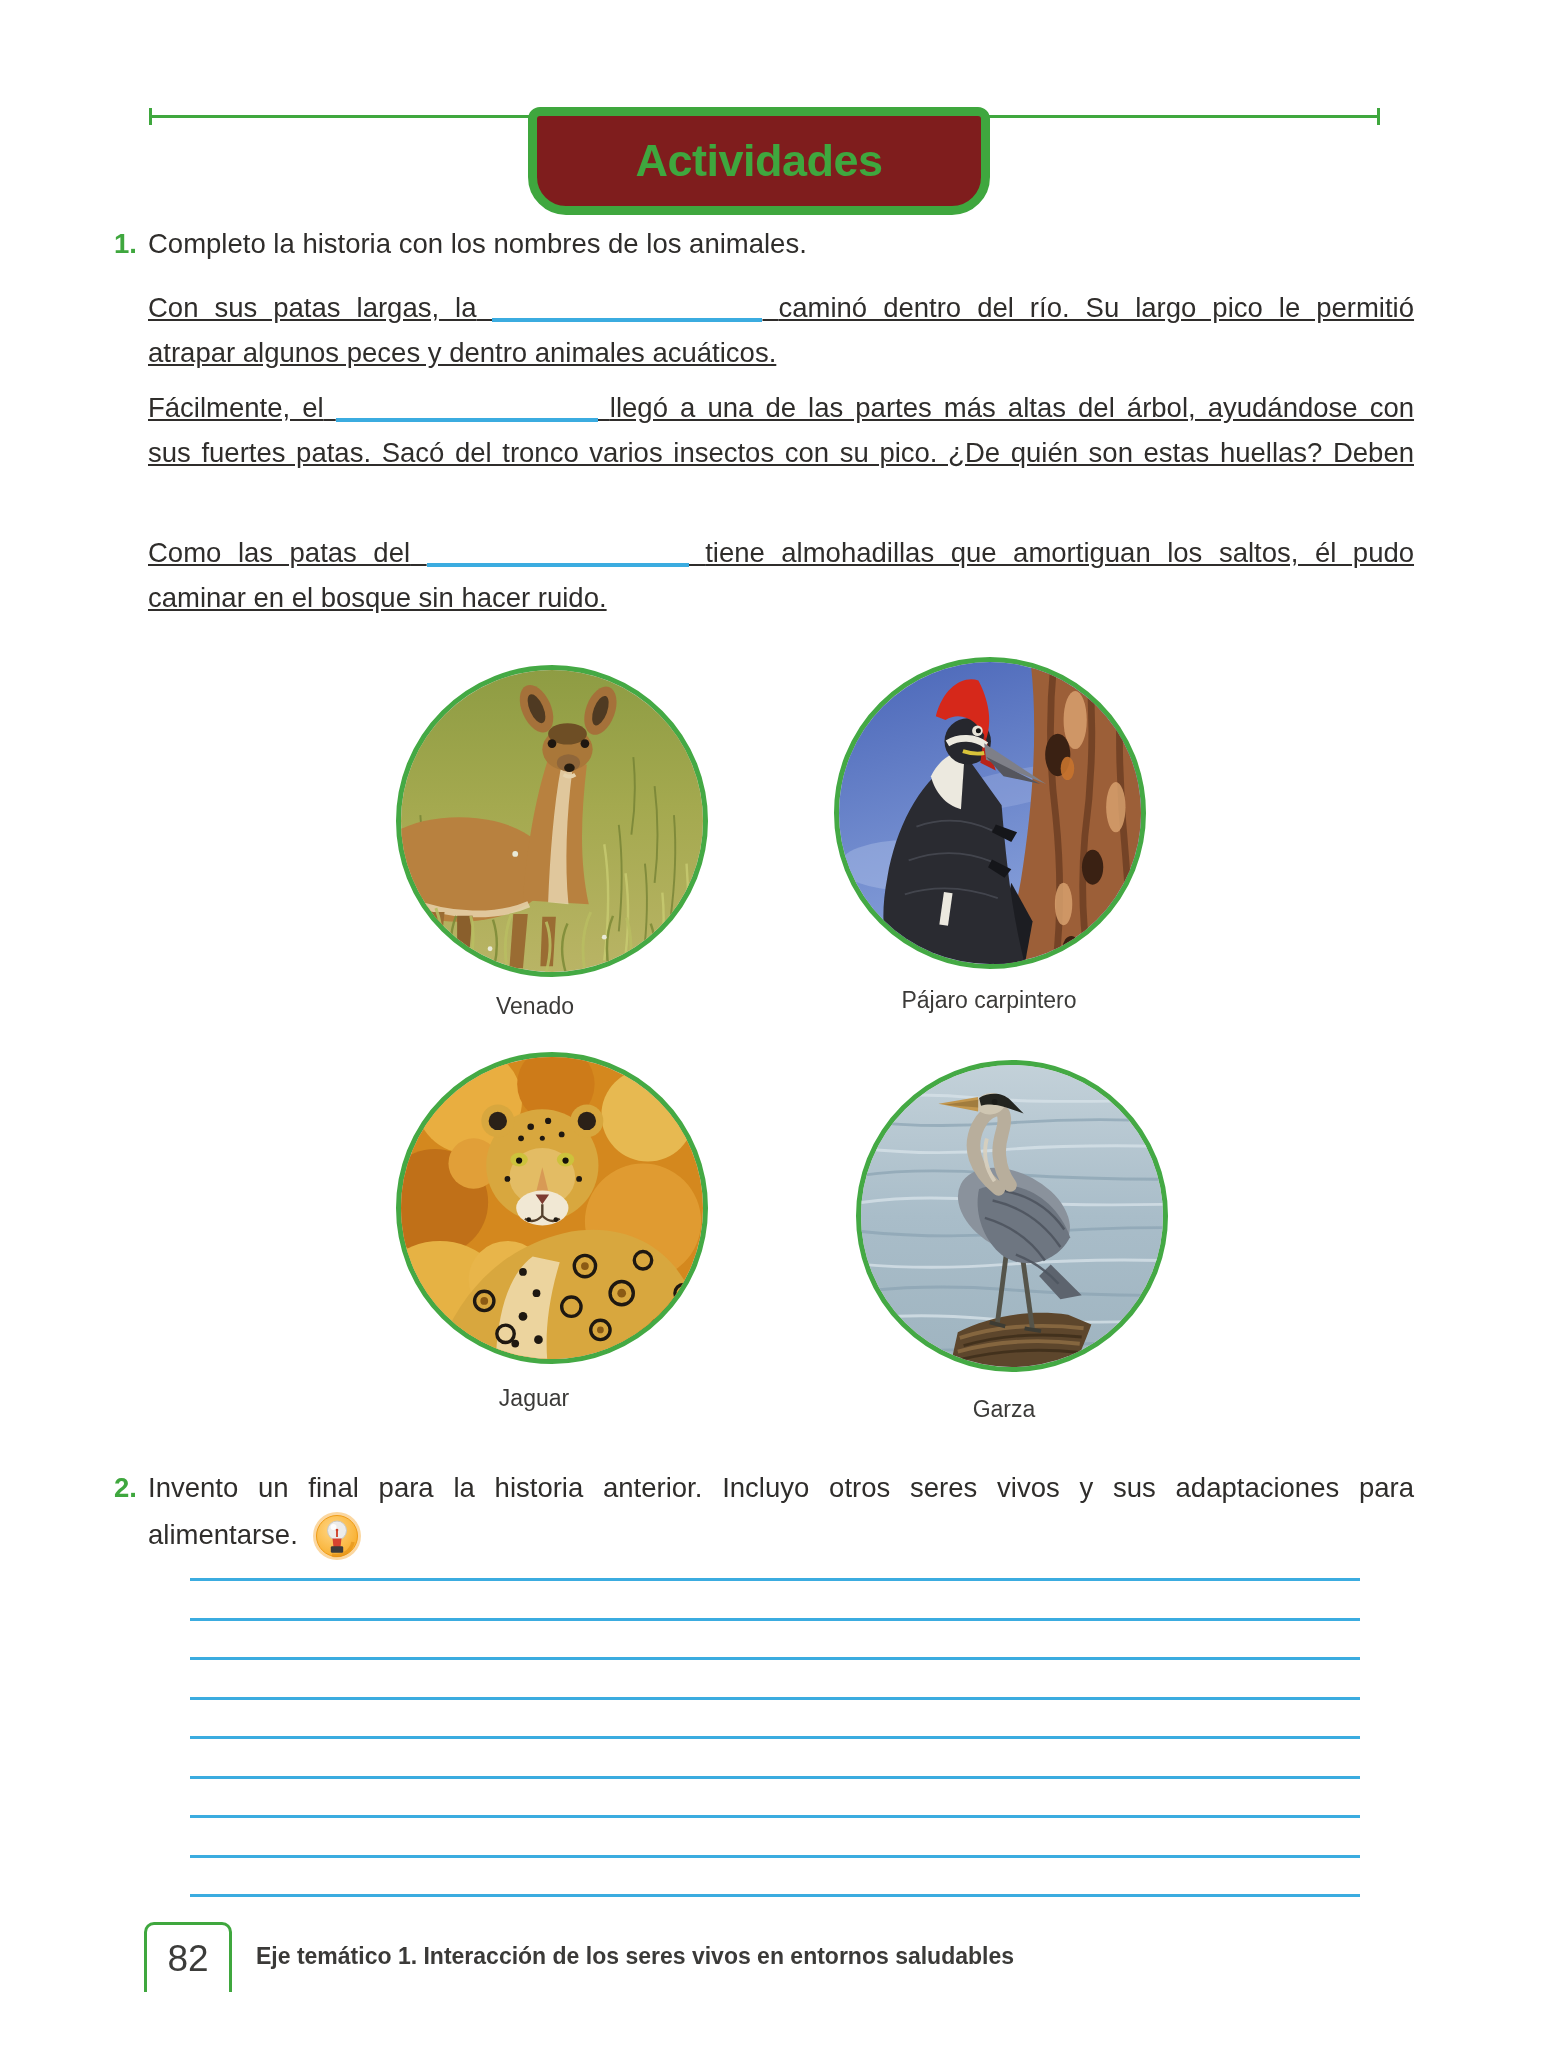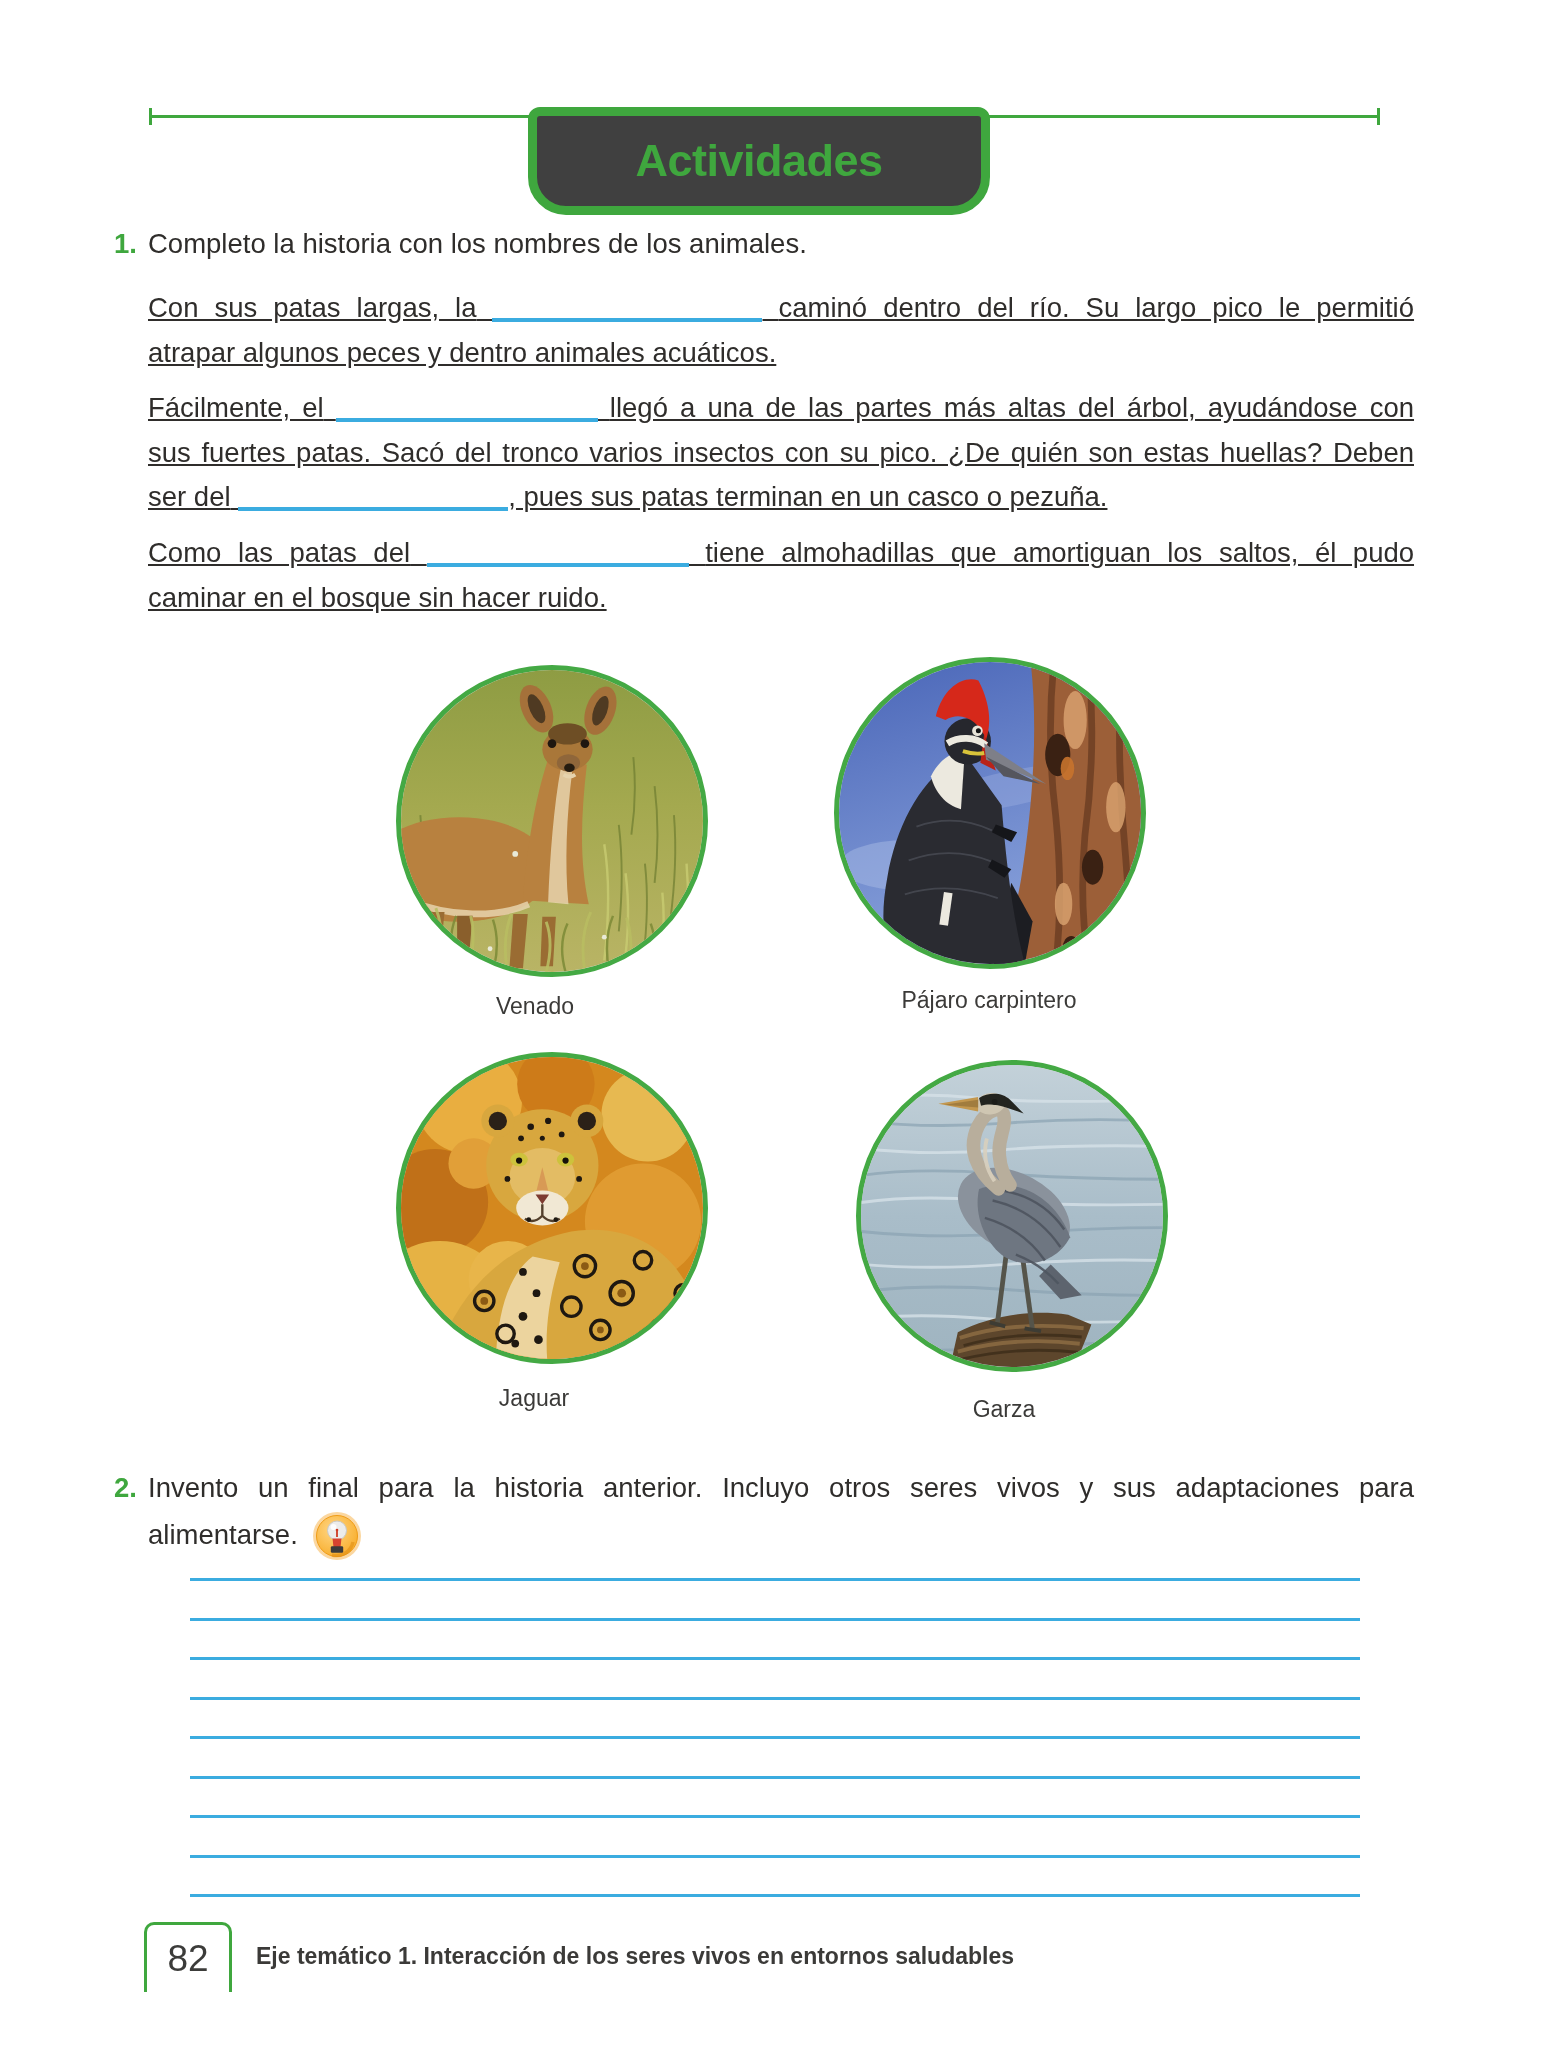--- a/index.html
+++ b/index.html
@@ -13,21 +13,21 @@
     font-family:"Liberation Sans","DejaVu Sans",sans-serif;color:var(--ink);
     overflow:hidden;
   }
   
   .top-rule{position:absolute;left:150px;top:115px;width:1229px;height:3px;background:var(--green);}
   .rule-tick{position:absolute;top:108px;width:3px;height:17px;background:var(--green);}
   .rule-tick.left{left:149px;}
   .rule-tick.right{left:1377px;}
   .title-badge{
     position:absolute;left:528px;top:107px;width:462px;height:108px;box-sizing:border-box;
-    background:#404040;border:9px solid var(--green);border-radius:12px 12px 38px 38px;
+    background:#7f1d1d;border:9px solid var(--green);border-radius:12px 12px 38px 38px;
     display:flex;align-items:center;justify-content:center;
   }
   .title-badge .t{font-size:45px;font-weight:700;color:var(--green);letter-spacing:-0.5px;}
   
   .q-row{position:absolute;left:148px;width:1266px;font-size:27.5px;line-height:44.5px;}
   .q-num{position:absolute;left:-34px;top:0;color:var(--green);font-weight:700;}
   .q-prompt{font-weight:500;}
   .jline{text-align:justify;text-align-last:justify;}
   .story-p{position:absolute;left:148px;width:1266px;font-size:27.5px;line-height:44.5px;text-decoration:underline;}
   .blank{
@@ -84,24 +84,20 @@
     <div>atrapar algunos peces y dentro animales acuáticos.</div>
   </div>
 
   <div class="story-p" style="top:386px;">
     <div class="jline">
       <span>Fácilmente, el</span>
       <span class="blank w260"></span>
       <span>llegó a una de las partes más altas del árbol, ayudándose con</span>
     </div>
     <div class="jline">sus fuertes patas. Sacó del tronco varios insectos con su pico. ¿De quién son estas huellas? Deben</div>
-    <div>
-      <span>ser del</span>
-      <span class="blank"></span><span>, pues sus patas terminan en un casco o pezuña.</span>
-    </div>
   </div>
 
   <div class="story-p" style="top:531px;">
     <div class="jline">
       <span>Como las patas del</span>
       <span class="blank w260"></span>
       <span>tiene almohadillas que amortiguan los saltos, él pudo</span>
     </div>
     <div>caminar en el bosque sin hacer ruido.</div>
   </div>

